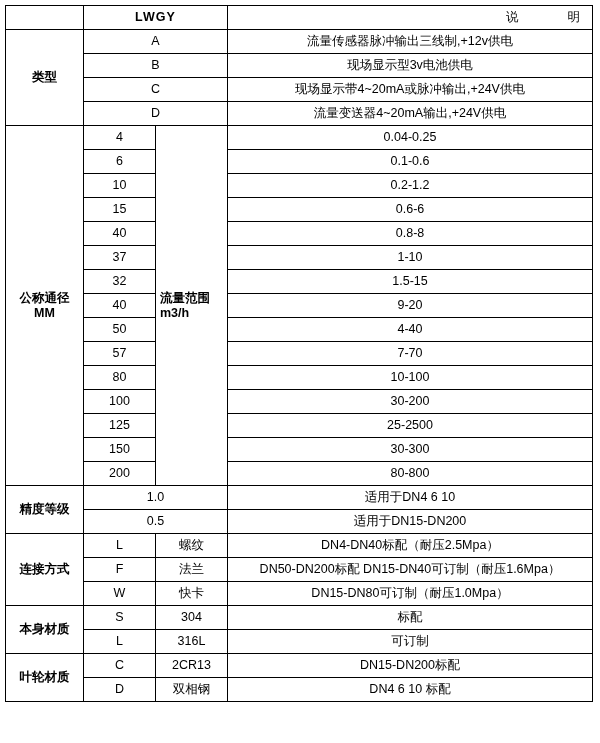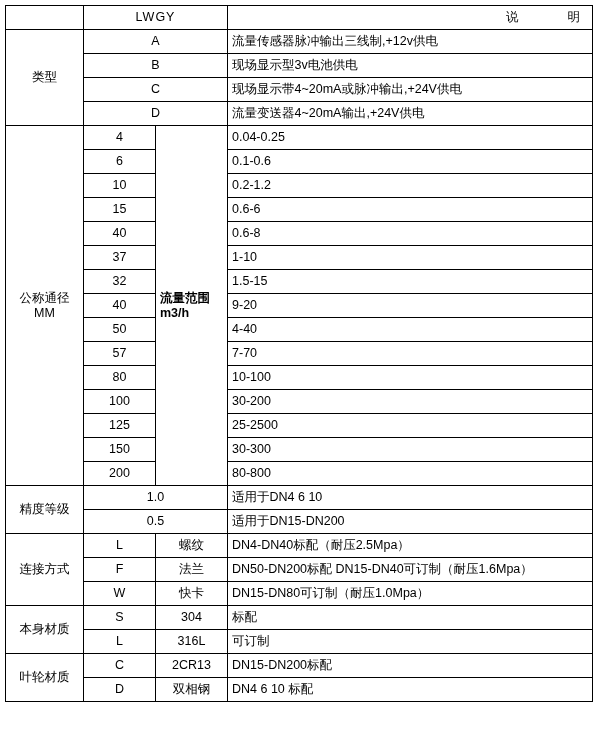--- a/index.html
+++ b/index.html
@@ -28,27 +28,27 @@
     border: 1px solid #000;
     font-size: 12.5px;
     line-height: 1.15;
     padding: 2px 4px;
     vertical-align: middle;
     height: 24px;
     box-sizing: border-box;
     overflow: hidden;
     white-space: nowrap;
   }
-  .c-cat { width: 78px; text-align: center; font-weight: normal; }
+  .c-cat { width: 78px; text-align: center; font-weight: bold; }
   .c-code { width: 72px; text-align: center; }
   .c-mid { width: 72px; text-align: center; }
-  .c-desc { text-align: left; padding-left: 6px; margin-left: 13px; }
-  .hdr-code { text-align: center; font-weight: normal; letter-spacing: 1px; }
+  .c-desc { text-align: center; padding-left: 6px; margin-left: 13px; }
+  .hdr-code { text-align: center; font-weight: bold; letter-spacing: 1px; }
   .hdr-desc { text-align: right; padding-left: 6px; font-weight: normal; letter-spacing: 8px; }
-  .cat-dn { font-weight: normal; line-height: 1.5; }
+  .cat-dn { font-weight: bold; line-height: 1.5; }
   .mid-flow { text-align: left; font-weight: bold; line-height: 1.5; }
   .two-line { white-space: normal; }
   .span-code { text-align: center; }
 </style>
 </head>
 <body>
 
 <div class="sheet">
   <table class="spec">
     <colgroup>
@@ -96,21 +96,21 @@
       <tr>
         <td class="c-code">10</td>
         <td class="c-desc">0.2-1.2</td>
       </tr>
       <tr>
         <td class="c-code">15</td>
         <td class="c-desc">0.6-6</td>
       </tr>
       <tr>
         <td class="c-code">40</td>
-        <td class="c-desc">0.6-8</td>
+        <td class="c-desc">0.8-8</td>
       </tr>
       <tr>
         <td class="c-code">37</td>
         <td class="c-desc">1-10</td>
       </tr>
       <tr>
         <td class="c-code">32</td>
         <td class="c-desc">1.5-15</td>
       </tr>
       <tr>

